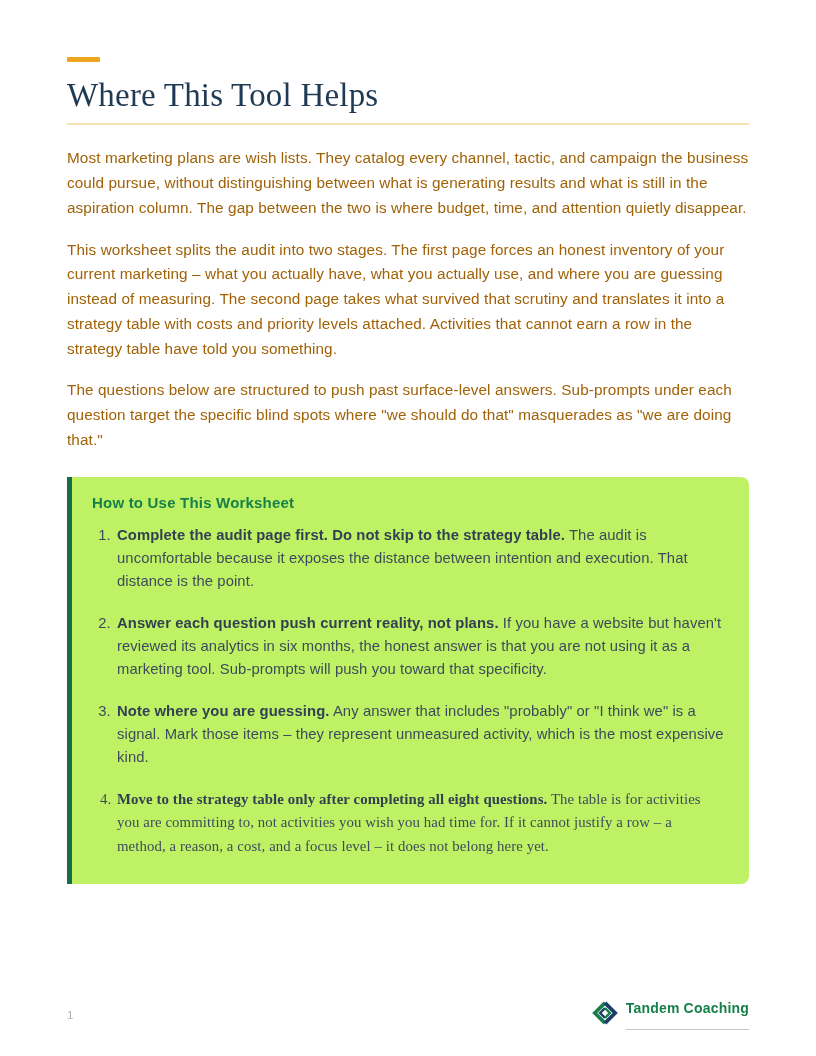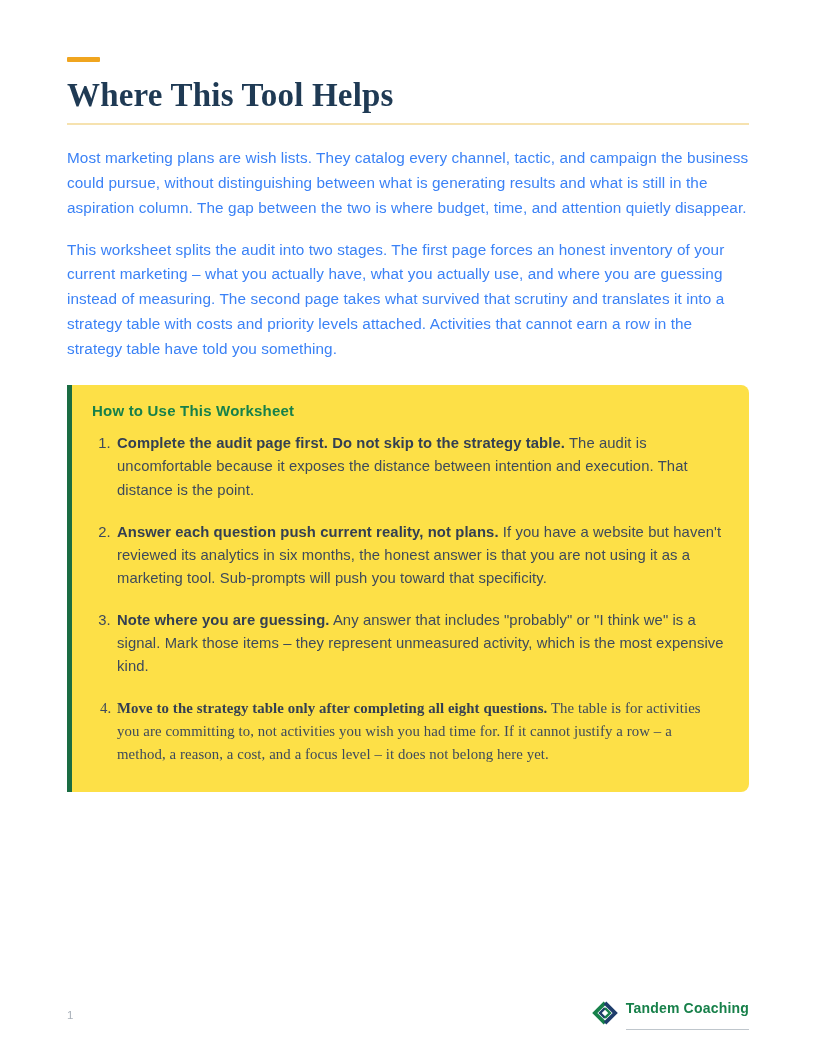--- a/index.html
+++ b/index.html
@@ -22,45 +22,45 @@
   .accent-bar {
     width: 33px;
     height: 5px;
     background: #F0A51F;
     border-radius: 1px;
   }
 
   h1.page-title {
     margin-top: 13px;
     font-family: "Liberation Serif", serif;
-    font-weight: 700;
+    font-weight: 400;
     font-size: 33px;
     line-height: 1.22;
     letter-spacing: 0.2px;
     color: #1F3A54;
   }
 
   .title-rule {
     margin-top: 8px;
     height: 2px;
     background: #F6E2AF;
   }
 
   p.body-paragraph {
     margin-top: 17px;
     font-size: 15.3px;
     line-height: 1.62;
     letter-spacing: 0.1px;
-    color: #3b82f6;
+    color: #a16207;
   }
   p.body-paragraph.first { margin-top: 21px; }
 
   .callout {
     margin-top: 24px;
-    background: #fde047;
+    background: #bef264;
     border-left: 5px solid #1A6C42;
     border-radius: 0 8px 8px 0;
     padding: 17px 25px 26px 20px;
   }
 
   .callout-heading {
     font-size: 15px;
     font-weight: 700;
     letter-spacing: 0.2px;
     color: #17804A;
@@ -126,20 +126,21 @@
   <div class="content">
 
     <div class="accent-bar"></div>
 
     <h1 class="page-title">Where This Tool Helps</h1>
 
     <div class="title-rule"></div>
 
     <p class="body-paragraph first">Most marketing plans are wish lists. They catalog every channel, tactic, and campaign the business could pursue, without distinguishing between what is generating results and what is still in the aspiration column. The gap between the two is where budget, time, and attention quietly disappear.</p>
     <p class="body-paragraph">This worksheet splits the audit into two stages. The first page forces an honest inventory of your current marketing – what you actually have, what you actually use, and where you are guessing instead of measuring. The second page takes what survived that scrutiny and translates it into a strategy table with costs and priority levels attached. Activities that cannot earn a row in the strategy table have told you something.</p>
+    <p class="body-paragraph">The questions below are structured to push past surface-level answers. Sub-prompts under each question target the specific blind spots where "we should do that" masquerades as "we are doing that."</p>
 
     <div class="callout">
       <div class="callout-heading">How to Use This Worksheet</div>
       <ol class="callout-list">
         <li><strong>Complete the audit page first. Do not skip to the strategy table.</strong> <span>The audit is uncomfortable because it exposes the distance between intention and execution. That distance is the point.</span></li>
         <li><strong>Answer each question push current reality, not plans.</strong> <span>If you have a website but haven't reviewed its analytics in six months, the honest answer is that you are not using it as a marketing tool. Sub-prompts will push you toward that specificity.</span></li>
         <li><strong>Note where you are guessing.</strong> <span>Any answer that includes "probably" or "I think we" is a signal. Mark those items – they represent unmeasured activity, which is the most expensive kind.</span></li>
         <li><strong>Move to the strategy table only after completing all eight questions.</strong> <span>The table is for activities you are committing to, not activities you wish you had time for. If it cannot justify a row – a method, a reason, a cost, and a focus level – it does not belong here yet.</span></li>
       </ol>
     </div>

